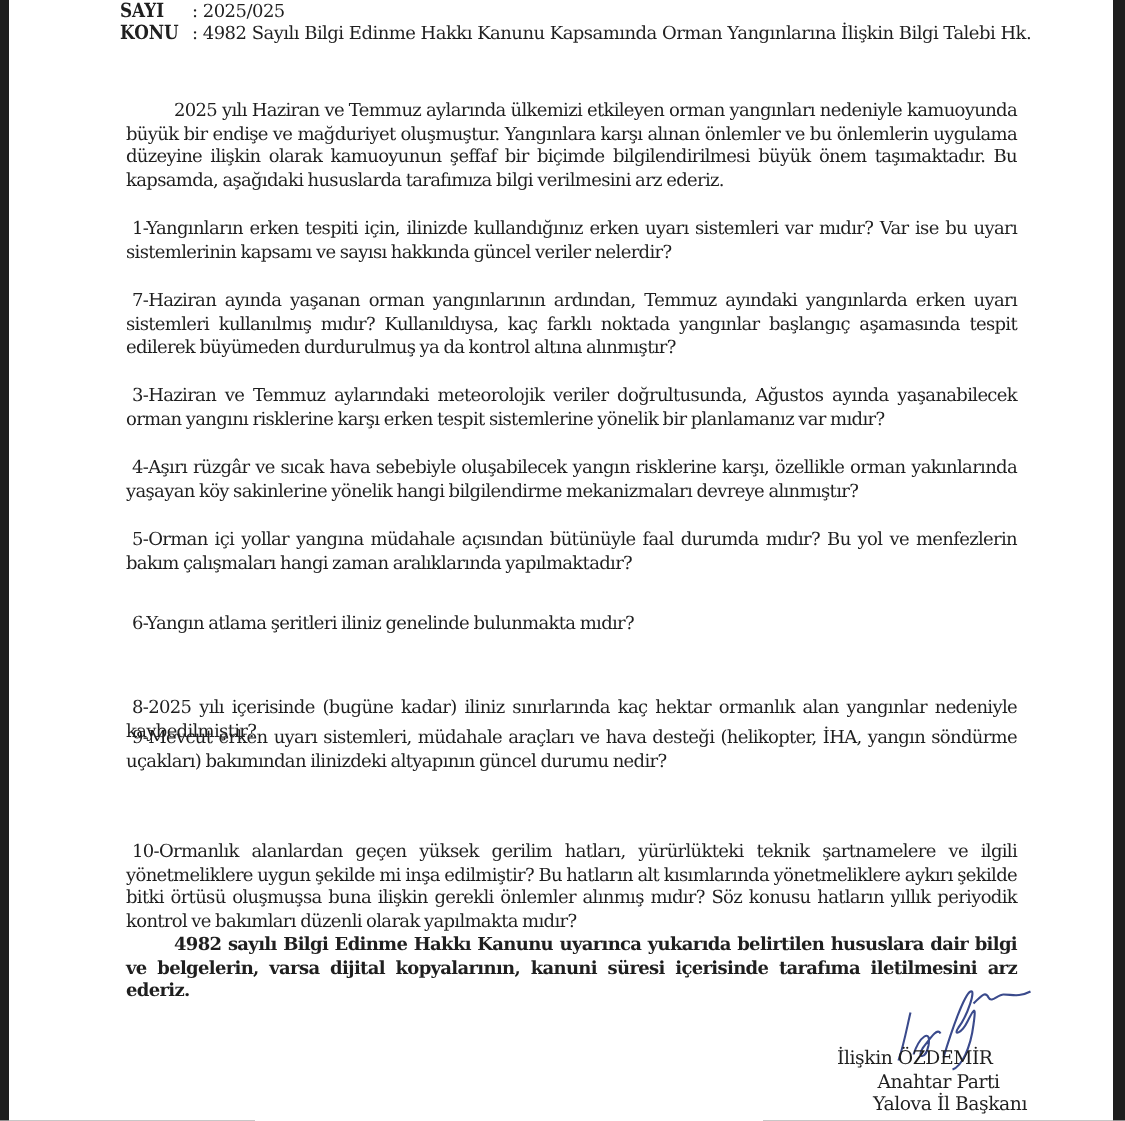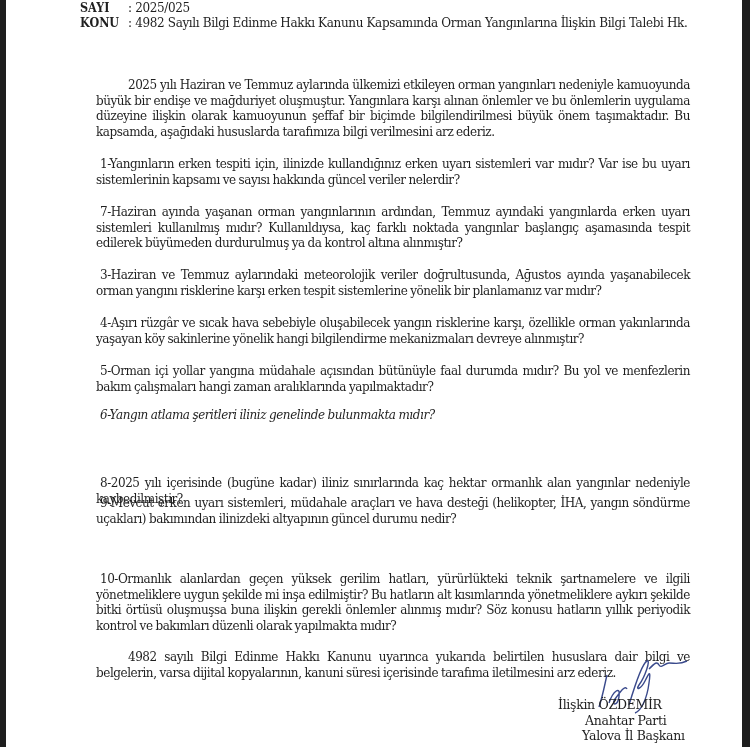--- a/index.html
+++ b/index.html
@@ -14,21 +14,21 @@
   }
   .hdr { position: absolute; left: 74px; font-size: 13px; line-height: 15px; }
   .hdr .lbl { display: inline-block; width: 48px; font-weight: bold; transform: scaleX(0.86); transform-origin: left; }
   .hdr .val { font-size: 12px; letter-spacing: -0.35px; }
   .hdr1 { top: 0px; }
   .hdr2 { top: 15px; }
   .body {
     position: absolute; left: 74px; width: 594px; font-size: 12px; line-height: 15.6px;
     letter-spacing: -0.45px; word-spacing: -0.5px; text-align: justify;
   }
-  .p { margin: 16px; }
+  .p { margin: 4px; }
   .indent { text-indent: 32px; }
   .q { text-indent: 4px; }
   .sig-block { position: absolute; left: 552px; top: 697px; font-size: 12.5px; line-height: 15.5px; letter-spacing: -0.3px; }
   .sig-block div { white-space: nowrap; }
   .sig-name { margin-left: 0; }
   .sig-party { margin-left: 27px; }
   .sig-title { margin-left: 24px; }
   .signature { position: absolute; left: 585px; top: 655px; width: 100px; height: 60px; }
 </style>
 </head>
@@ -43,26 +43,26 @@
     <span class="lbl">KONU</span><span class="val">: 4982 Sayılı Bilgi Edinme Hakkı Kanunu Kapsamında Orman Yangınlarına İlişkin Bilgi Talebi Hk.</span>
   </div>
 
   <p class="body p indent" style="top:62px;">2025 yılı Haziran ve Temmuz aylarında ülkemizi etkileyen orman yangınları nedeniyle kamuoyunda büyük bir endişe ve mağduriyet oluşmuştur. Yangınlara karşı alınan önlemler ve bu önlemlerin uygulama düzeyine ilişkin olarak kamuoyunun şeffaf bir biçimde bilgilendirilmesi büyük önem taşımaktadır. Bu kapsamda, aşağıdaki hususlarda tarafımıza bilgi verilmesini arz ederiz.</p>
 
   <p class="body p q" style="top:141px;">1-Yangınların erken tespiti için, ilinizde kullandığınız erken uyarı sistemleri var mıdır? Var ise bu uyarı sistemlerinin kapsamı ve sayısı hakkında güncel veriler nelerdir?</p>
   <p class="body p q" style="top:189px;">7-Haziran ayında yaşanan orman yangınlarının ardından, Temmuz ayındaki yangınlarda erken uyarı sistemleri kullanılmış mıdır? Kullanıldıysa, kaç farklı noktada yangınlar başlangıç aşamasında tespit edilerek büyümeden durdurulmuş ya da kontrol altına alınmıştır?</p>
   <p class="body p q" style="top:252px;">3-Haziran ve Temmuz aylarındaki meteorolojik veriler doğrultusunda, Ağustos ayında yaşanabilecek orman yangını risklerine karşı erken tespit sistemlerine yönelik bir planlamanız var mıdır?</p>
   <p class="body p q" style="top:300px;">4-Aşırı rüzgâr ve sıcak hava sebebiyle oluşabilecek yangın risklerine karşı, özellikle orman yakınlarında yaşayan köy sakinlerine yönelik hangi bilgilendirme mekanizmaları devreye alınmıştır?</p>
   <p class="body p q" style="top:348px;">5-Orman içi yollar yangına müdahale açısından bütünüyle faal durumda mıdır? Bu yol ve menfezlerin bakım çalışmaları hangi zaman aralıklarında yapılmaktadır?</p>
-  <p class="body p q" style="top:392px;font-style:italic;">6-Yangın atlama şeritleri iliniz genelinde bulunmakta mıdır?</p>
+  <p class="body p q" style="top:404px;">6-Yangın atlama şeritleri iliniz genelinde bulunmakta mıdır?</p>
   <p class="body p q" style="top:460px;">8-2025 yılı içerisinde (bugüne kadar) iliniz sınırlarında kaç hektar ormanlık alan yangınlar nedeniyle kaybedilmiştir?</p>
   <p class="body p q" style="top:480px;">9-Mevcut erken uyarı sistemleri, müdahale araçları ve hava desteği (helikopter, İHA, yangın söndürme uçakları) bakımından ilinizdeki altyapının güncel durumu nedir?</p>
   <p class="body p q" style="top:556px;">10-Ormanlık alanlardan geçen yüksek gerilim hatları, yürürlükteki teknik şartnamelere ve ilgili yönetmeliklere uygun şekilde mi inşa edilmiştir? Bu hatların alt kısımlarında yönetmeliklere aykırı şekilde bitki örtüsü oluşmuşsa buna ilişkin gerekli önlemler alınmış mıdır? Söz konusu hatların yıllık periyodik kontrol ve bakımları düzenli olarak yapılmakta mıdır?</p>
 
-  <p class="body p indent" style="top:634px;">4982 sayılı Bilgi Edinme Hakkı Kanunu uyarınca yukarıda belirtilen hususlara dair bilgi ve belgelerin, varsa dijital kopyalarının, kanuni süresi içerisinde tarafıma iletilmesini arz ederiz.</p>
+  <p class="body p indent" style="top:618px;font-weight:bold;">4982 sayılı Bilgi Edinme Hakkı Kanunu uyarınca yukarıda belirtilen hususlara dair bilgi ve belgelerin, varsa dijital kopyalarının, kanuni süresi içerisinde tarafıma iletilmesini arz ederiz.</p>
 
   <svg class="signature" viewBox="0 0 100 60">
     <path d="M8 52 C12 40 14 28 16 20" stroke="#3a4a8c" stroke-width="1.4" fill="none"></path>
     <path d="M18 48 C22 36 30 30 28 42 C26 52 20 50 24 44 C30 36 34 30 36 34" stroke="#3a4a8c" stroke-width="1.4" fill="none"></path>
     <path d="M38 50 C44 30 52 8 56 6 C60 4 54 22 48 30 C44 36 50 34 54 26 C58 18 60 14 58 28 C56 44 50 56 44 58" stroke="#3a4a8c" stroke-width="1.4" fill="none"></path>
     <path d="M58 14 C64 8 66 6 68 10 C70 14 74 8 78 8 C84 8 88 10 96 6" stroke="#3a4a8c" stroke-width="1.4" fill="none"></path>
   </svg>
 
   <div class="sig-block">
     <div class="sig-name">İlişkin ÖZDEMİR</div>

